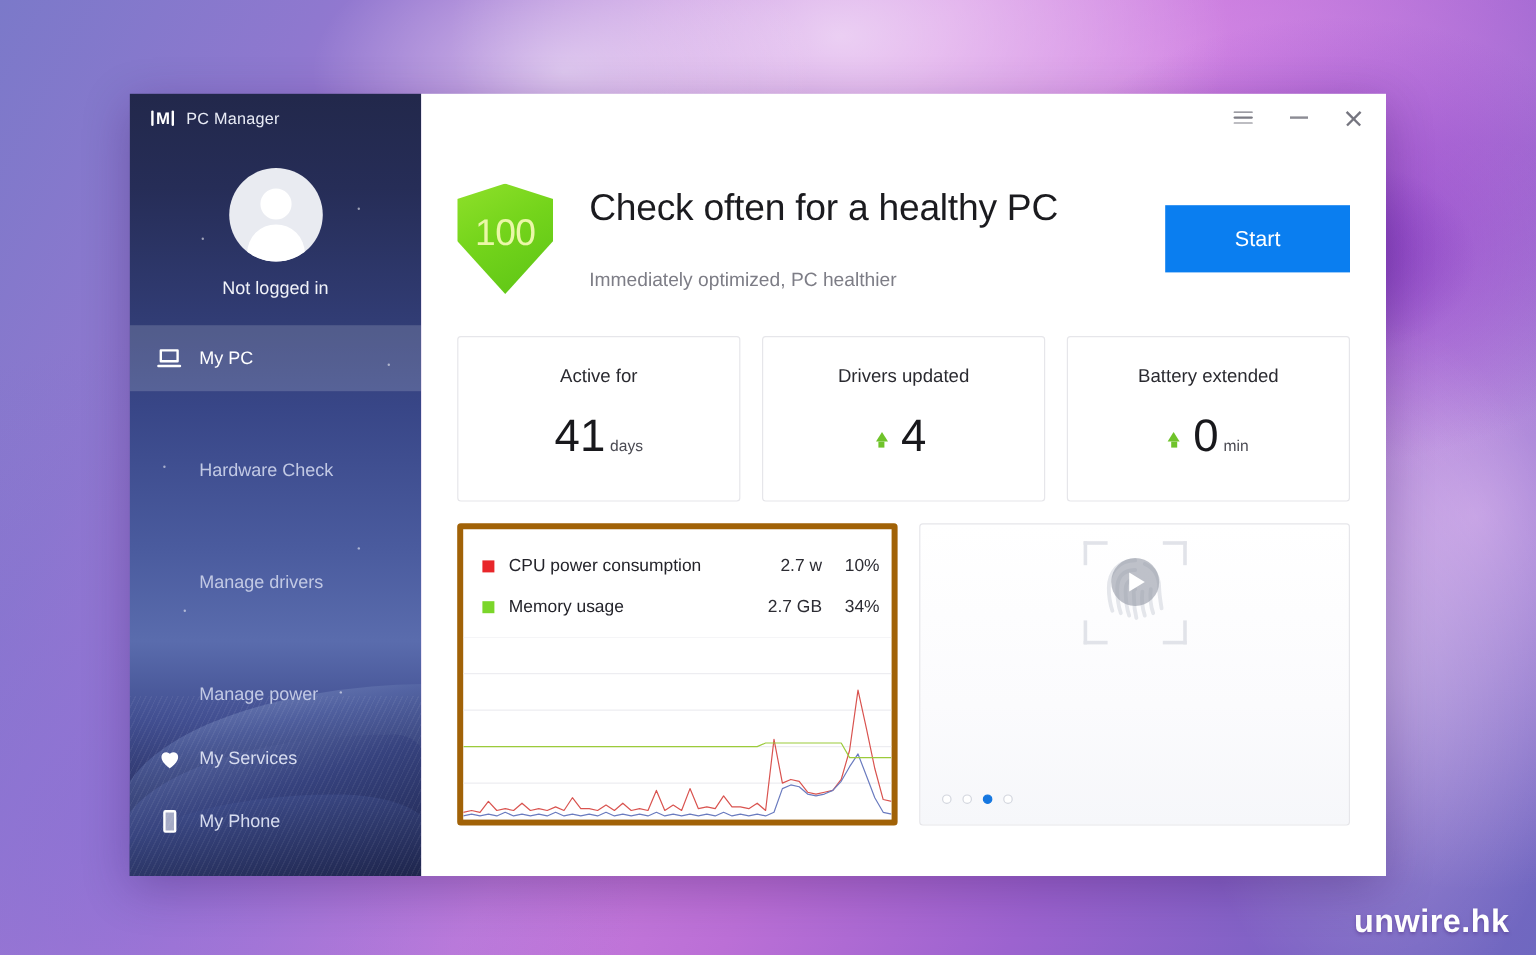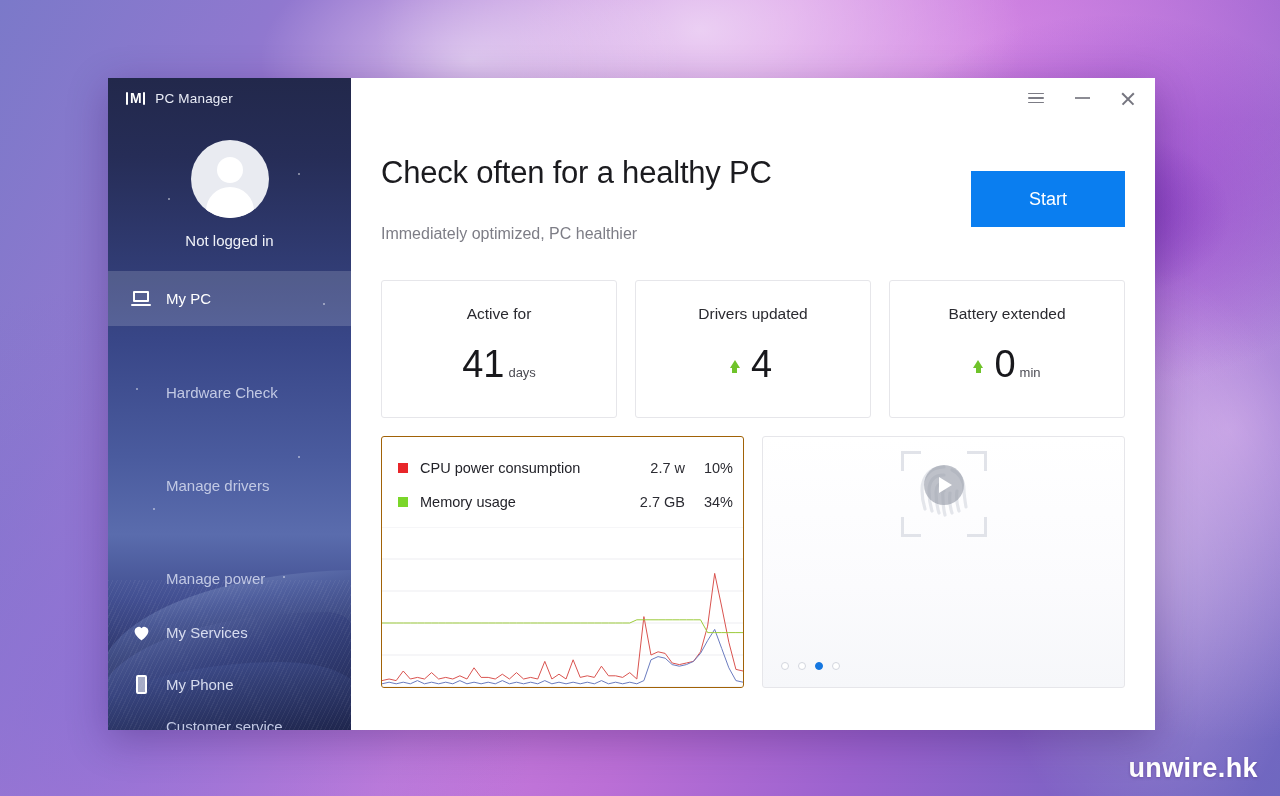--- a/index.html
+++ b/index.html
@@ -263,21 +263,21 @@
   .stat-plain { font-size: 15.5px; color: #2a2a30; margin-top: 28px; }
 
   #bottom-row {
     display: flex; gap: 18px;
     padding: 0 30px;
     margin-top: 18px;
   }
   #perf-card {
     flex: 1;
     height: 252px;
-    border: 1px solid #a16207;
+    border: 5px solid #a16207;
     border-radius: 3px;
     background: #fff;
     display: flex; flex-direction: column;
     overflow: hidden;
     position: relative;
     cursor: pointer;
   }
   #perf-list { padding: 14px 0 8px 0; }
   .perf-row {
     display: flex; align-items: center;
@@ -409,23 +409,20 @@
 
         <div class="nav-item">
           <span class="nav-icon">
             <svg width="19" height="17" viewBox="0 0 24 22">
                 <path d="M12 21s-9-5.8-9-12.1A5.2 5.2 0 0 1 12 5.4 5.2 5.2 0 0 1 21 8.9C21 15.2 12 21 12 21z" fill="#ffffff"></path>
               </svg>
           </span>
           <span>My Services</span>
         </div>
 
-        <div class="nav-item sub">
-          <span>Customer service</span>
-        </div>
       </div>
 
       <div id="nav-bottom">
         <div class="nav-item">
           <span class="nav-icon">
             <span class="phone-ico"></span>
           </span>
           <span>My Phone</span>
         </div>
       </div>
@@ -443,20 +440,24 @@
         </div>
         <div class="winbtn">
           <span class="minline"></span>
         </div>
         <div class="winbtn">
           <span class="closex"></span>
         </div>
       </div>
 
       <div id="hero">
+        <div id="shield">
+          <div class="sh"></div>
+          <div id="shield-score">100</div>
+        </div>
         <div id="hero-text">
           <div id="hero-title">Check often for a healthy PC</div>
           <div id="hero-sub">Immediately optimized, PC healthier</div>
         </div>
         <button id="start-btn">Start</button>
       </div>
 
       <div id="stats-row">
 
         <div class="stat-card">

